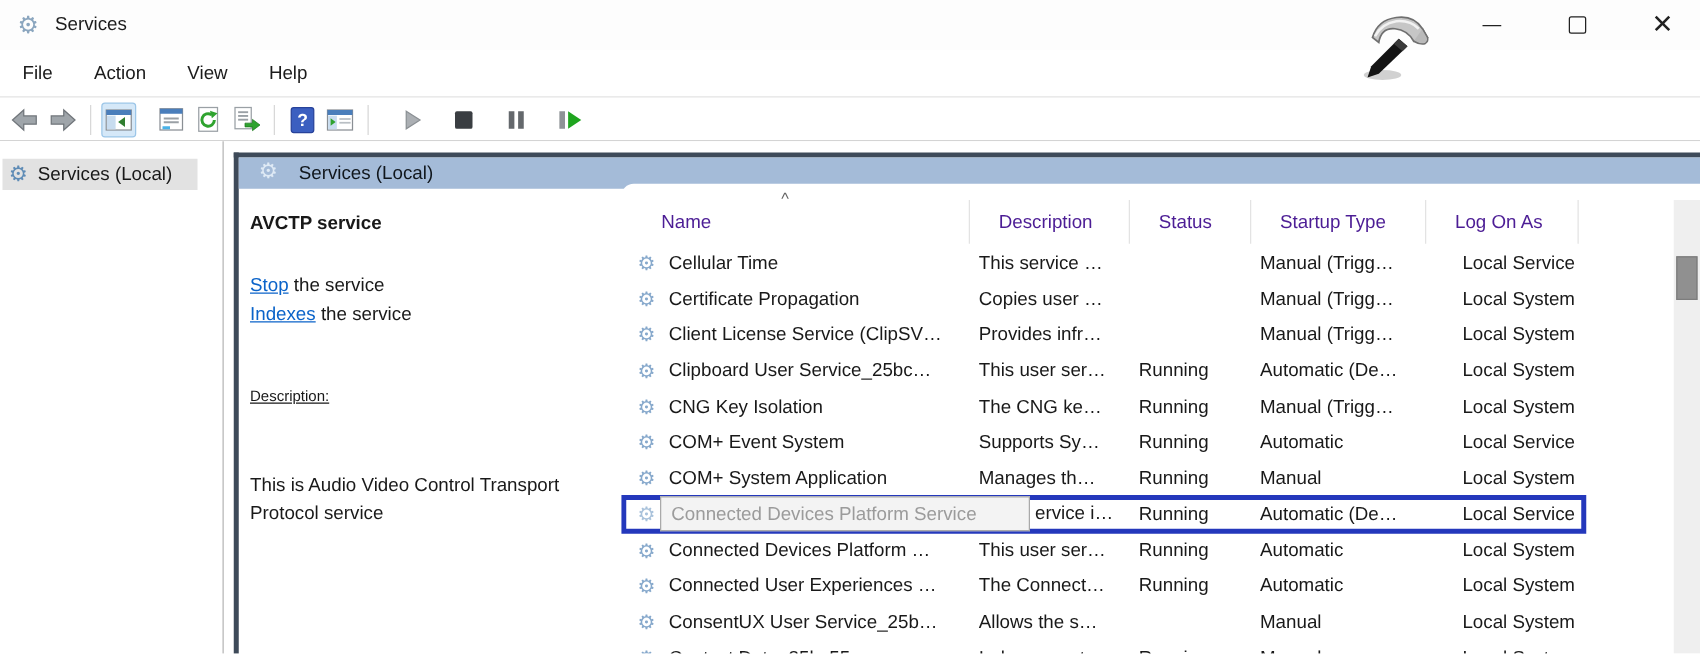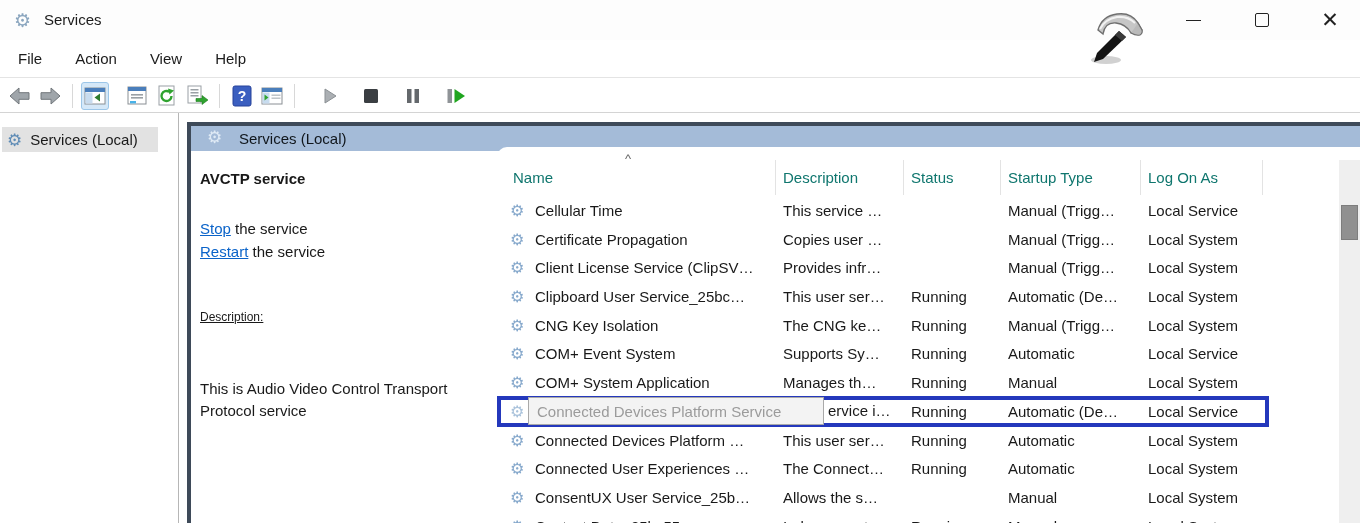--- a/index.html
+++ b/index.html
@@ -58,33 +58,33 @@
   .detail { position:absolute; left:9px; top:0; width:305px; z-index:2; }
   .svc-name { position:absolute; left:0; top:44px; font-size:15px; font-weight:bold; white-space:nowrap; }
   .svc-link-line { position:absolute; left:0; font-size:15px; white-space:nowrap; }
   .link { color:#0a63c9; text-decoration:underline; cursor:pointer;text-align:right; }
   .desc-label { position:absolute; left:0; top:184px; font-size:12px;text-decoration:underline; }
   .desc-text { position:absolute; left:0; top:206px; width:300px; font-size:15px; line-height:22px;margin-top:46px; }
 
   
   .list { position:absolute; left:306px; top:21px; right:0; bottom:0; background:#fff;
     border-top-left-radius:10px; z-index:3; overflow:hidden; }
-  .col-header { position:absolute; top:13px; height:35px; font-size:15px; color:#0f766e; display:flex; align-items:center; }
+  .col-header { position:absolute; top:13px; height:35px; font-size:15px; color:#4c1d95; display:flex; align-items:center;margin-left:16px; }
   .colsep { position:absolute; top:13px; height:35px; width:1px; background:#e3e3e3; }
   .sort-caret { position:absolute; left:128px; top:4px; font-size:13px; color:#666; }
   .rows { position:absolute; left:0; top:50px; right:21px; bottom:0; }
   .row { position:relative; height:28.7px; }
   .row .cell { position:absolute; top:0; height:28.7px; line-height:28.7px; font-size:15px;
     white-space:nowrap; overflow:hidden; }
   .row .gear { position:absolute; left:13px; top:4px; font-size:16px; color:#87a9cc; line-height:20px; }
   .cell.name    { left:38px;  width:238px; }
   .cell.desc    { left:286px; width:126px; }
   .cell.status  { left:414px; width:88px;  }
   .cell.startup { left:511px; width:130px; }
-  .cell.logon   { left:651px; width:112px; }
+  .cell.logon   { left:651px; width:112px;text-align:right; }
 
   
   .hl-box { position:absolute; left:0px; top:249px; width:772px; height:31px;
     border:4px solid #2438bc; z-index:5; pointer-events:none; }
   .hl-tooltip { position:absolute; left:31px; top:250px; width:296px; height:28px; background:#f3f3f3;
     border:1px solid #a9a9a9; z-index:6; display:flex; align-items:center; padding-left:8px;
     font-size:15px; color:#9b9b9b; white-space:nowrap; overflow:hidden; }
   .hl-descfrag { position:absolute; left:331px; top:250px; height:28px; line-height:28px;
     font-size:15px; z-index:4; white-space:nowrap; }
 
@@ -233,21 +233,21 @@
         <span class="band-gear icon-glyph">⚙</span>
         <span class="band-title">Services (Local)</span>
       </div>
 
       <div class="detail">
         <div class="svc-name">AVCTP service</div>
         <div class="svc-link-line" style="top:94px;">
           <span class="link">Stop</span><span> the service</span>
         </div>
         <div class="svc-link-line" style="top:117px;">
-          <span class="link">Restart</span><span> the service</span>
+          <span class="link">Indexes</span><span> the service</span>
         </div>
         <div class="desc-label">Description:</div>
         <div class="desc-text">This is Audio Video Control Transport Protocol service</div>
       </div>
 
       <div class="list">
         <span class="sort-caret">^</span>
         <div class="col-header" style="left:16px;">Name</div>
         <div class="col-header" style="left:286px;text-align:right;">Description</div>
         <div class="col-header" style="left:414px;">Status</div>

